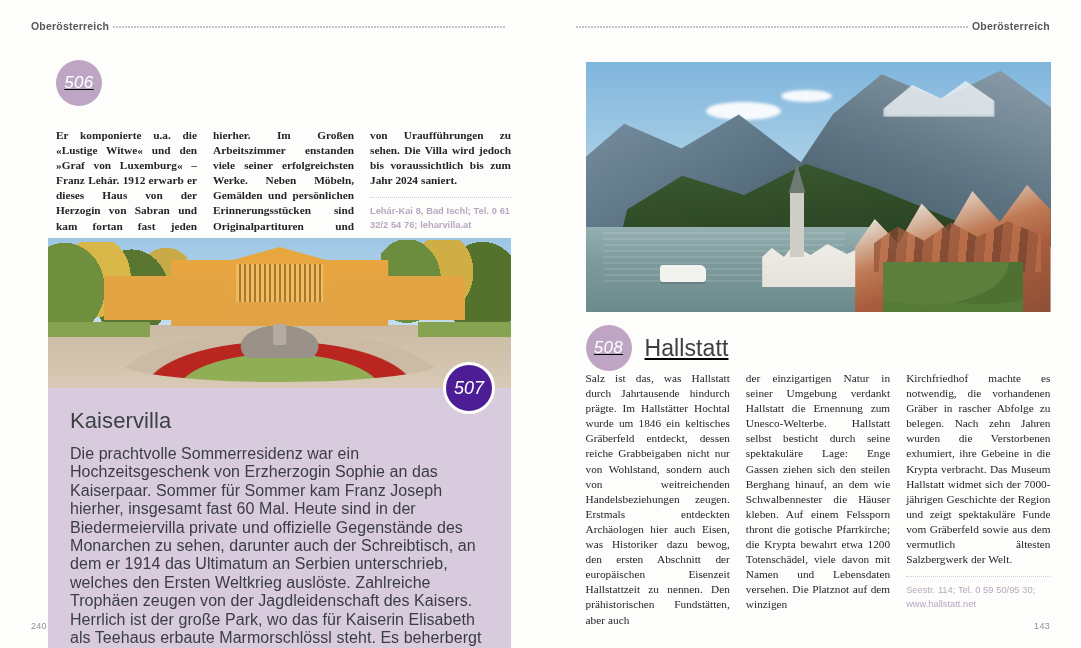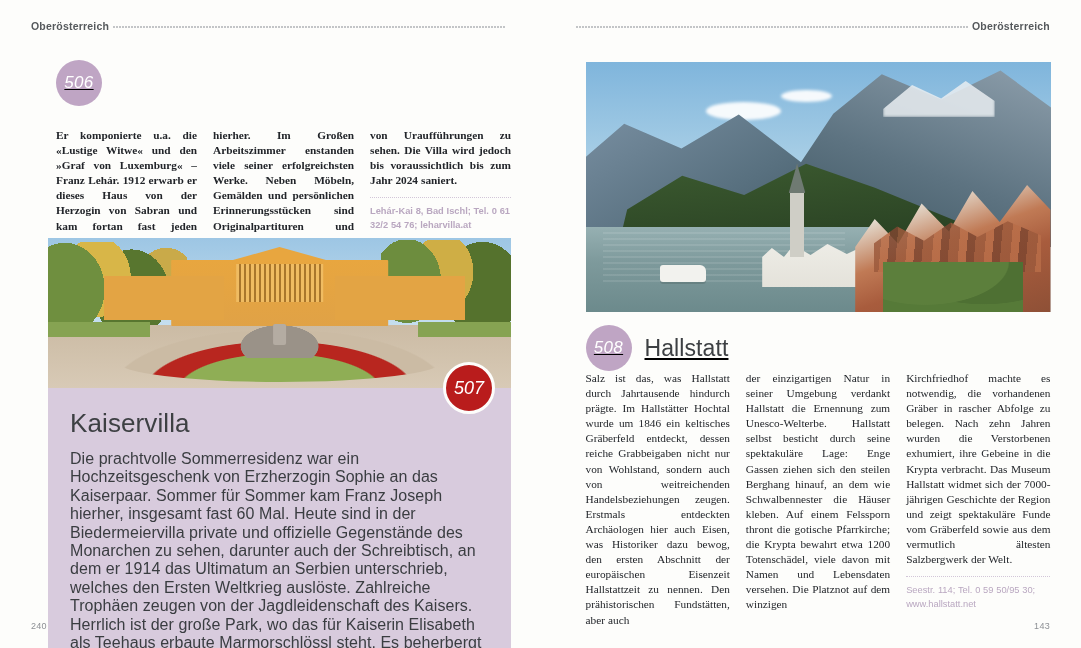--- a/index.html
+++ b/index.html
@@ -152,33 +152,33 @@
                #567a38;}
 
   
   .kv-box{
     position:relative;
     background:#d8cbdd;
     padding:20px 22px 16px 22px;
     box-sizing:border-box;
   }
   .kv-box-title{
-    font-size:26px;color:#3d4043;font-weight:400;margin:0 0 11px 0;letter-spacing:.1px;
+    font-size:22px;color:#3d4043;font-weight:400;margin:0 0 11px 0;letter-spacing:.1px;
   }
   .kv-box-body{
     font-size:16px;line-height:18.4px;color:#3a3d41;margin:0;
     letter-spacing:.05px;
   }
   .kv-box-contact{
     margin-top:13px;font-size:9.6px;line-height:14px;color:#6a5f72;
   }
   .badge-float{
     position:absolute;right:16px;top:-26px;
     width:52px;height:52px;border-radius:50%;
-    background:#b91c1c;border:3px solid #fdfdfb;
+    background:#4c1d95;border:3px solid #fdfdfb;
     display:flex;align-items:center;justify-content:center;
     color:#fff;font-style:italic;font-size:18px;
     box-sizing:border-box;
   }
 
   
   .folio{position:absolute;bottom:17px;font-size:9px;color:#8d9095;letter-spacing:.3px;}
   .folio-left{left:31px;}
   .folio-right{right:31px;}
 </style>

